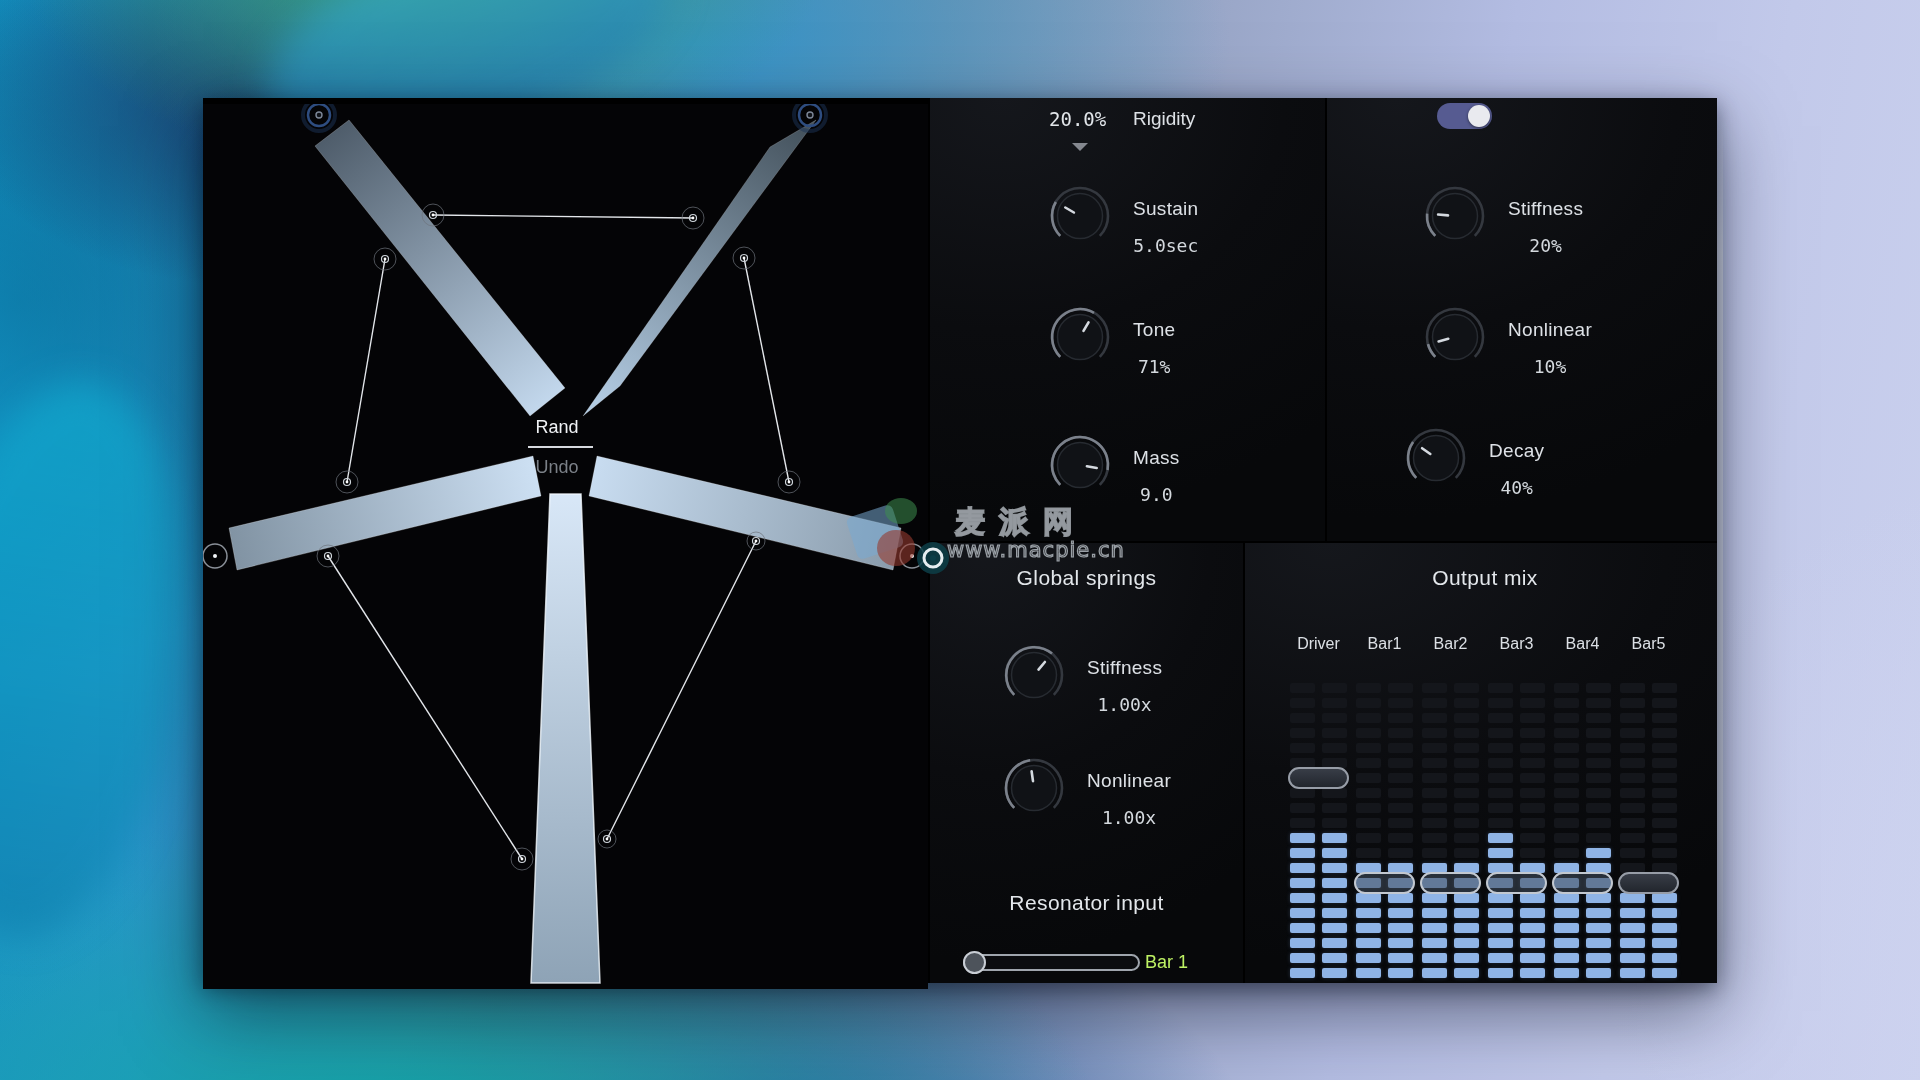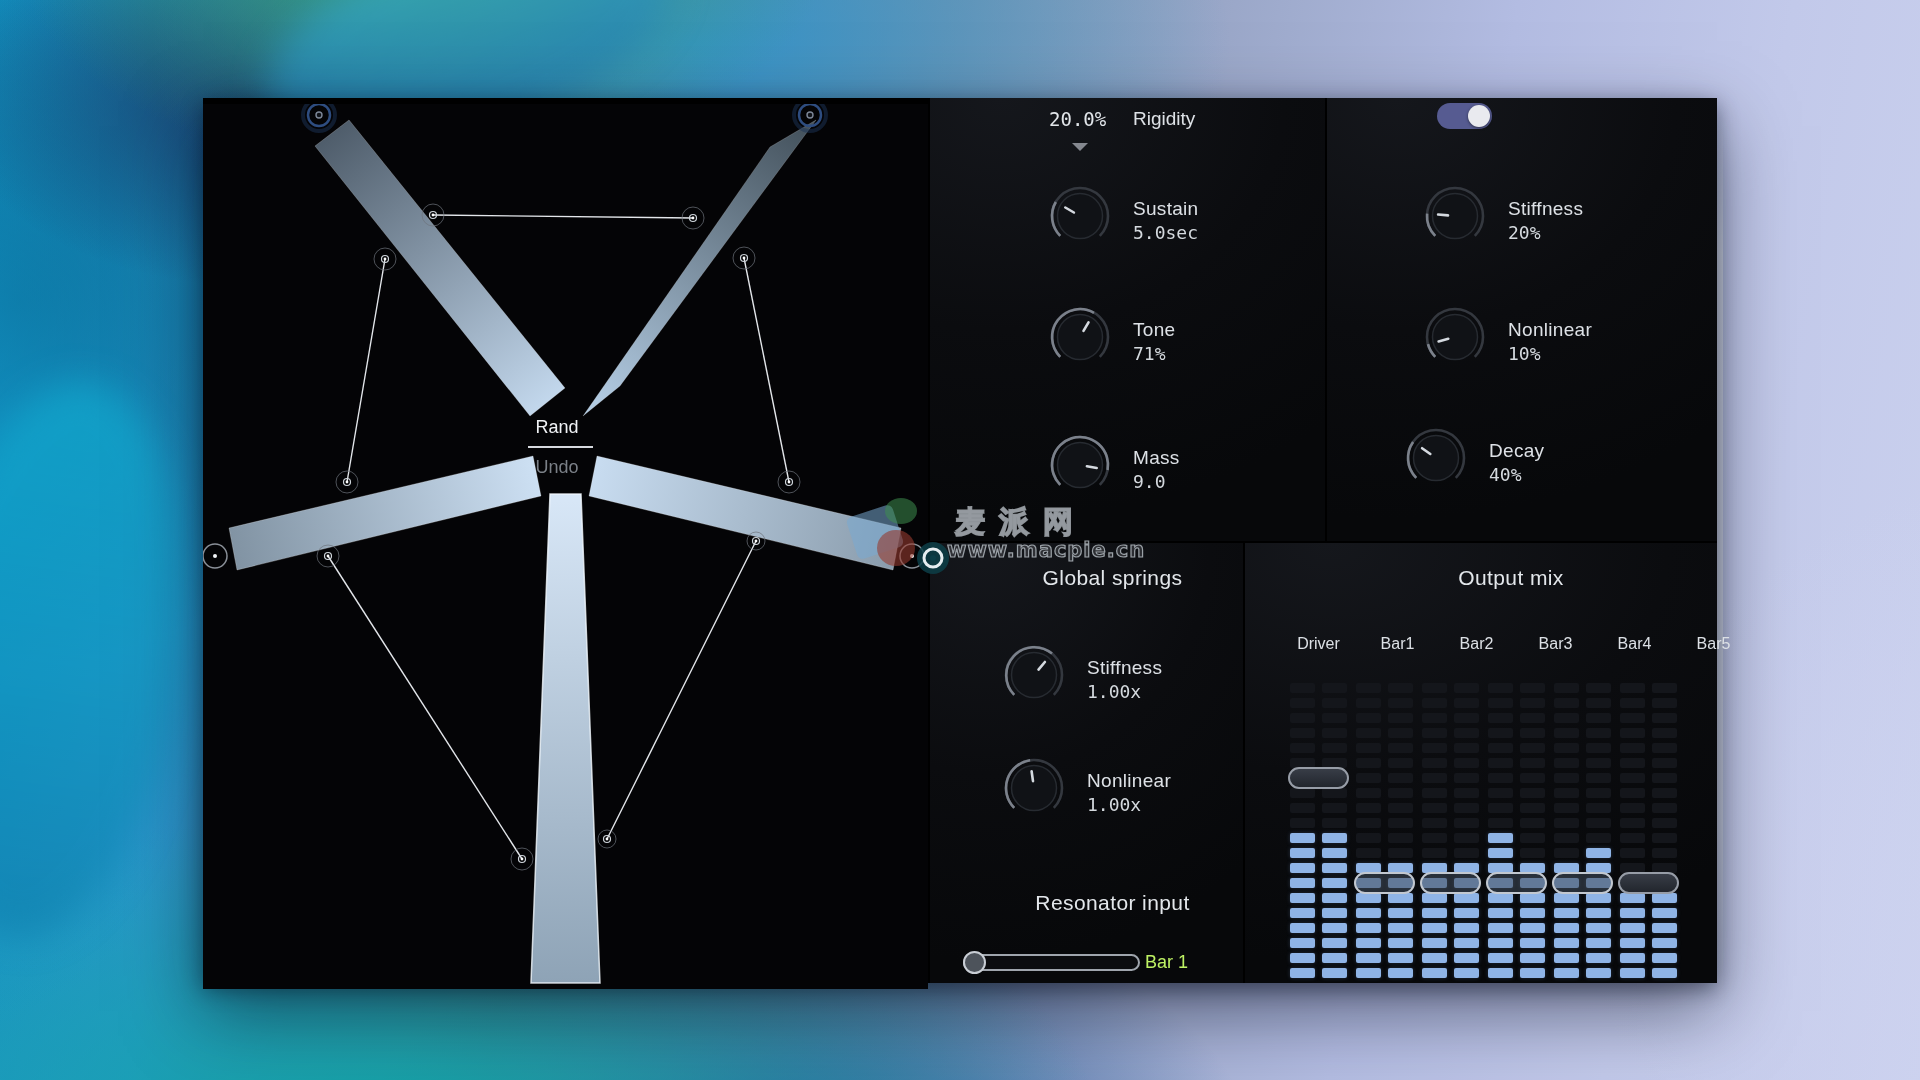--- a/index.html
+++ b/index.html
@@ -27,23 +27,23 @@
   #window{position:absolute;left:203px;top:98px;width:1514px;height:885px;background:#000;
     box-shadow:0 28px 70px rgba(4,10,28,.5),0 6px 20px rgba(4,10,28,.45);}
   .sec{position:absolute;background:radial-gradient(130% 95% at 18% 0%,#15171c 0%,#0b0c0f 55%,#07080a 100%);}
   #sec-viz{left:0;top:6px;width:725px;height:885px;background:#040406;}
   #sec-resonator{left:727px;top:0;width:395px;height:443px;}
   #sec-material{left:1124px;top:0;width:390px;height:443px;}
   #sec-springs{left:727px;top:445px;width:313px;height:440px;}
   #sec-mix{left:1042px;top:445px;width:472px;height:440px;}
   
   .klabel{font-size:19px;line-height:24px;color:#dde1e6;letter-spacing:.3px;}
-  .kvalue{font-size:18px;line-height:24px;margin-top:0;color:#d4d9de;
-    font-family:"DejaVu Sans Mono",monospace;}
-  .title{position:absolute;text-align:center;font-size:21px;color:#e3e7eb;letter-spacing:.4px;margin-left:26px;}
+  .kvalue{font-size:18px;line-height:24px;margin-top:13px;color:#d4d9de;
+    font-family:"DejaVu Sans Mono",monospace;text-align:center;}
+  .title{position:absolute;text-align:center;font-size:21px;color:#e3e7eb;letter-spacing:.4px;}
   
   .knob-row{position:absolute;width:240px;height:62px;}
   .knob{position:absolute;left:0;top:0;width:62px;height:62px;cursor:pointer;}
   .kl{position:absolute;left:84px;top:12px;white-space:nowrap;}
   
   .rig-value{position:absolute;left:846px;top:10px;font-size:19px;color:#e2e6ea;
     font-family:"DejaVu Sans Mono",monospace;}
   .rig-label{position:absolute;left:930px;top:10px;font-size:19px;color:#dde1e6;}
   .rig-tri{position:absolute;left:869px;top:45px;width:0;height:0;
     border-left:8px solid transparent;border-right:8px solid transparent;border-top:8px solid #84888f;}
@@ -54,21 +54,21 @@
   .toggle .dot{position:absolute;top:2px;left:2px;width:22px;height:22px;border-radius:50%;
     background:#e9eaef;box-shadow:0 1px 3px rgba(0,0,0,.5);transition:left .1s;}
   .toggle.on .dot{left:31px;}
   
   .slider-track{position:absolute;left:760px;top:856px;width:177px;height:17px;border-radius:9px;
     border:2px solid #9fa5ad;background:#0b0c0f;box-sizing:border-box;cursor:pointer;}
   .slider-handle{position:absolute;left:-2px;top:-5px;width:23px;height:23px;border-radius:50%;
     background:#4d535b;border:2px solid #c9ced5;box-sizing:border-box;cursor:grab;}
   .slider-value{position:absolute;left:942px;top:854px;font-size:18px;color:#bef264;}
   
-  #mix-labels{position:absolute;left:1087px;top:537px;display:flex;gap:22px;}
+  #mix-labels{position:absolute;left:1087px;top:537px;display:flex;gap:9px;}
   .mix-label{width:57px;text-align:center;font-size:16px;color:#dce0e5;}
   #mix-cols{position:absolute;left:1087px;top:585px;display:flex;gap:9px;}
   .mix-col{position:relative;width:57px;height:295px;}
   .seg-row{display:flex;gap:7px;height:10px;margin-bottom:5px;}
   .seg{width:25px;height:10px;border-radius:2px;background:#14161b;}
   .seg.lit{background:#8fb4e6;box-shadow:0 0 4px rgba(120,160,220,.25);}
   .handle{position:absolute;left:-2px;width:61px;height:22px;border-radius:11px;box-sizing:border-box;cursor:grab;}
   .handle.dark{background:linear-gradient(#383d47,#22262d);border:2px solid #979da7;}
   .handle.lit{background:rgba(62,72,88,.55);border:2px solid #c2c8d0;}
   
@@ -76,21 +76,21 @@
     font-size:18px;color:#f0f2f5;cursor:pointer;}
   .undo-btn{position:absolute;left:304px;top:353px;width:100px;text-align:center;
     font-size:18px;color:#7b8087;cursor:pointer;}
   .ru-line{position:absolute;left:325px;top:342px;width:65px;height:2px;background:#d6d9de;}
   
   .watermark{position:absolute;left:640px;top:400px;width:250px;height:78px;pointer-events:none;}
   .wm-shape{position:absolute;border-radius:6px;}
   .wm-cjk{position:absolute;left:112px;top:4px;font-size:30px;letter-spacing:14px;white-space:nowrap;
     color:rgba(205,210,216,.15);-webkit-text-stroke:1.5px rgba(185,192,199,.75);
     font-family:"DejaVu Sans",sans-serif;font-weight:bold;}
-  .wm-url{position:absolute;left:104px;top:40px;font-size:21px;font-weight:bold;letter-spacing:1px;
+  .wm-url{position:absolute;left:104px;top:40px;font-size:21px;font-weight:normal;letter-spacing:1px;
     color:rgba(205,210,216,.15);-webkit-text-stroke:1.2px rgba(185,192,199,.8);
     font-family:"DejaVu Sans",sans-serif;}
 </style>
 </head>
 <body>
 
 <div class="bg">
   <div class="fold f1"></div>
   <div class="fold f2"></div>
   <div class="edge-glow"></div>

